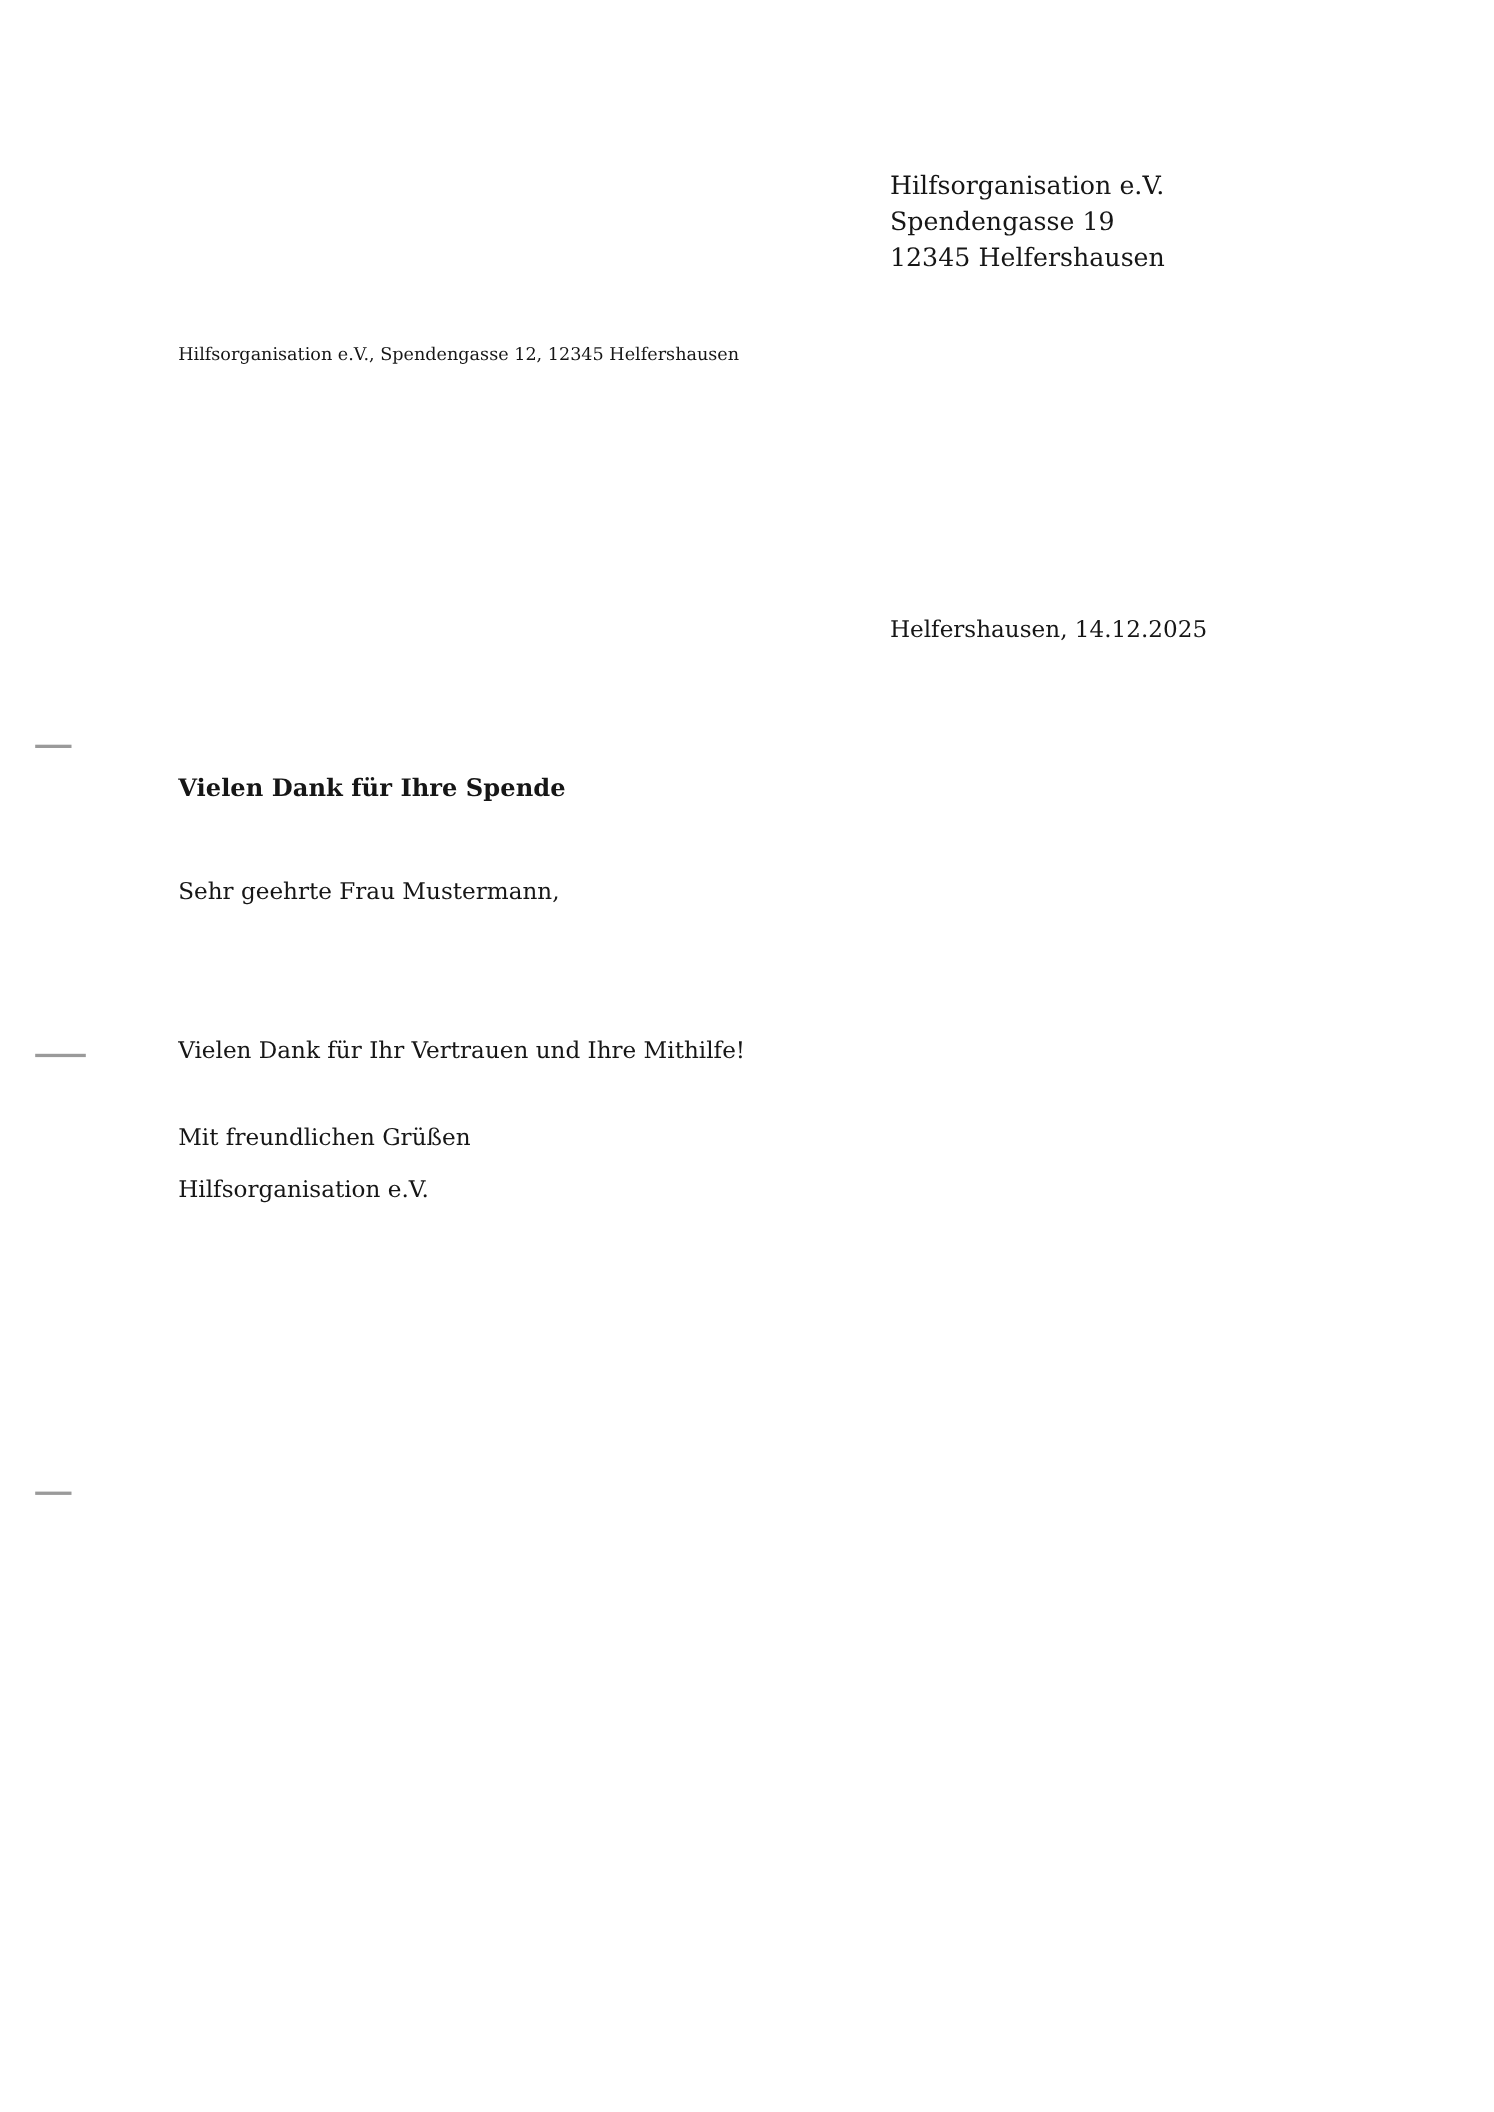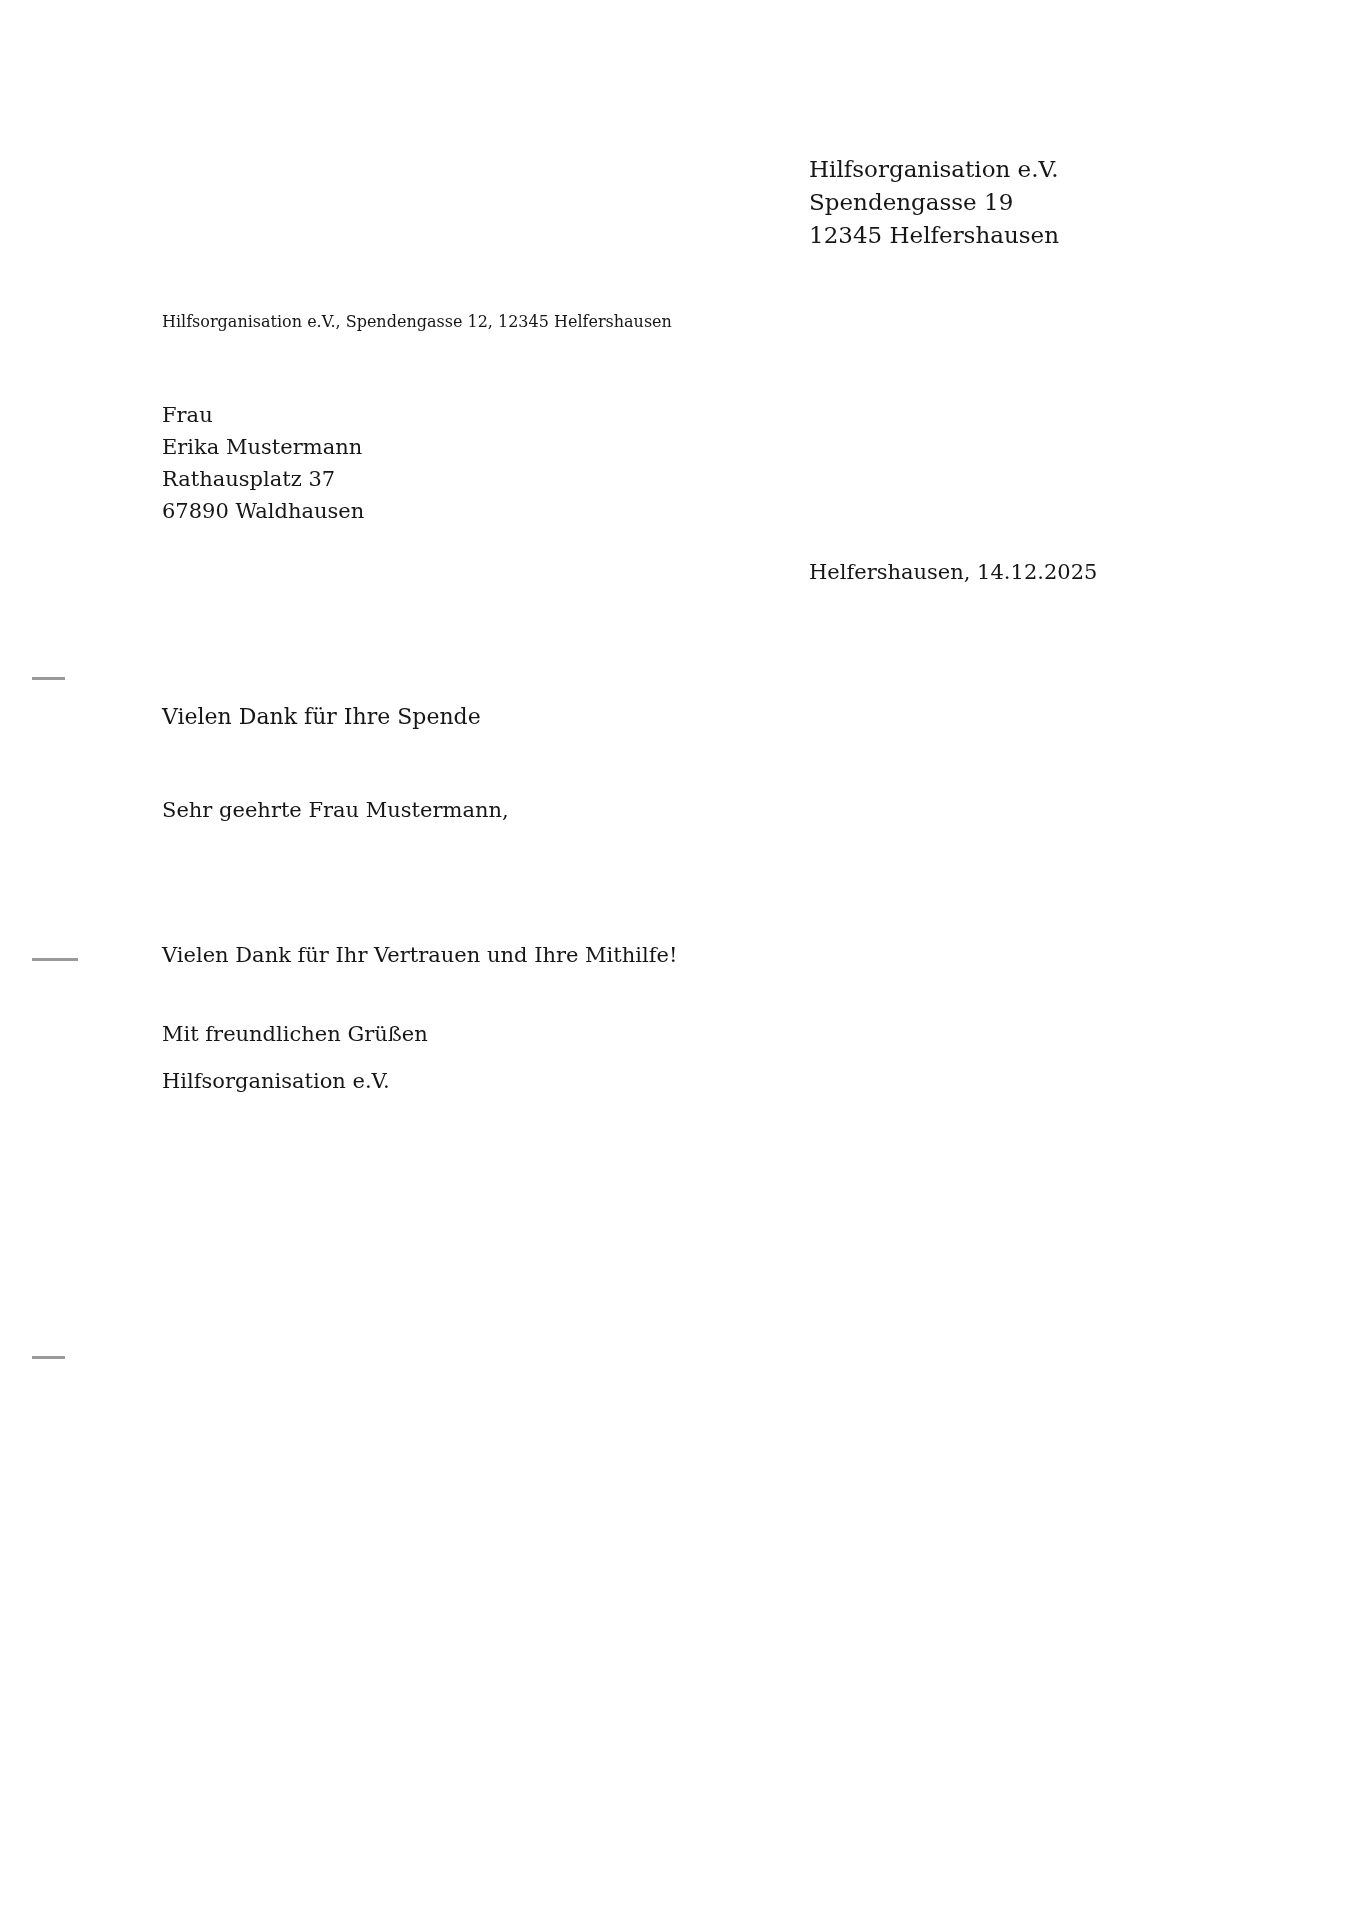--- a/index.html
+++ b/index.html
@@ -34,21 +34,21 @@
     left: 162px; top: 399px;
     font-size: 21px; line-height: 32px;
   }
   .date-line {
     left: 809px; top: 556px;
     font-size: 21px; line-height: 32px;
   }
   .subject-line {
     left: 162px; top: 701px;
     font-size: 22px; line-height: 32px;
-    font-weight: normal;
+    font-weight: bold;
   }
   .salutation {
     left: 162px; top: 794px;
     font-size: 21px; line-height: 32px;
   }
   .paragraph-1 {
     left: 162px; top: 861px; width: 1066px;
     font-size: 21px; line-height: 32px;
   }
   .paragraph-2 {
@@ -83,26 +83,20 @@
 <div class="page">
 
   <div class="abs sender-block">
     <div>Hilfsorganisation e.V.</div>
     <div>Spendengasse 19</div>
     <div>12345 Helfershausen</div>
   </div>
 
   <div class="abs return-address">Hilfsorganisation e.V., Spendengasse 12, 12345 Helfershausen</div>
 
-  <div class="abs recipient-block">
-    <div>Frau</div>
-    <div>Erika Mustermann</div>
-    <div>Rathausplatz 37</div>
-    <div>67890 Waldhausen</div>
-  </div>
 
   <div class="abs date-line">Helfershausen, 14.12.2025</div>
 
   <div class="abs subject-line">Vielen Dank für Ihre Spende</div>
 
   <div class="abs salutation">Sehr geehrte Frau Mustermann,</div>
 
 
   <div class="abs paragraph-2">Vielen Dank für Ihr Vertrauen und Ihre Mithilfe!</div>
 

